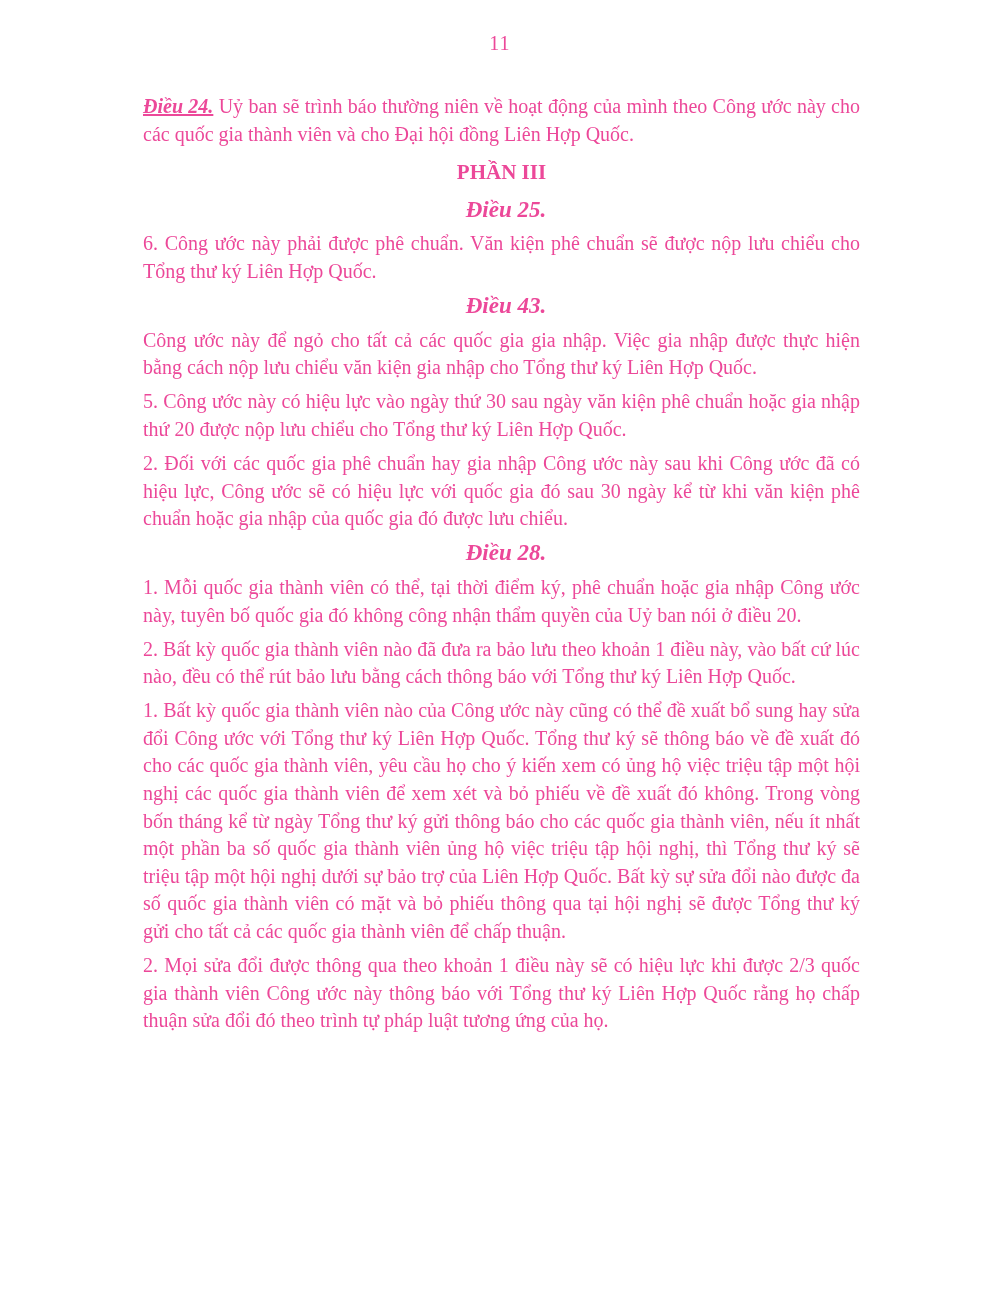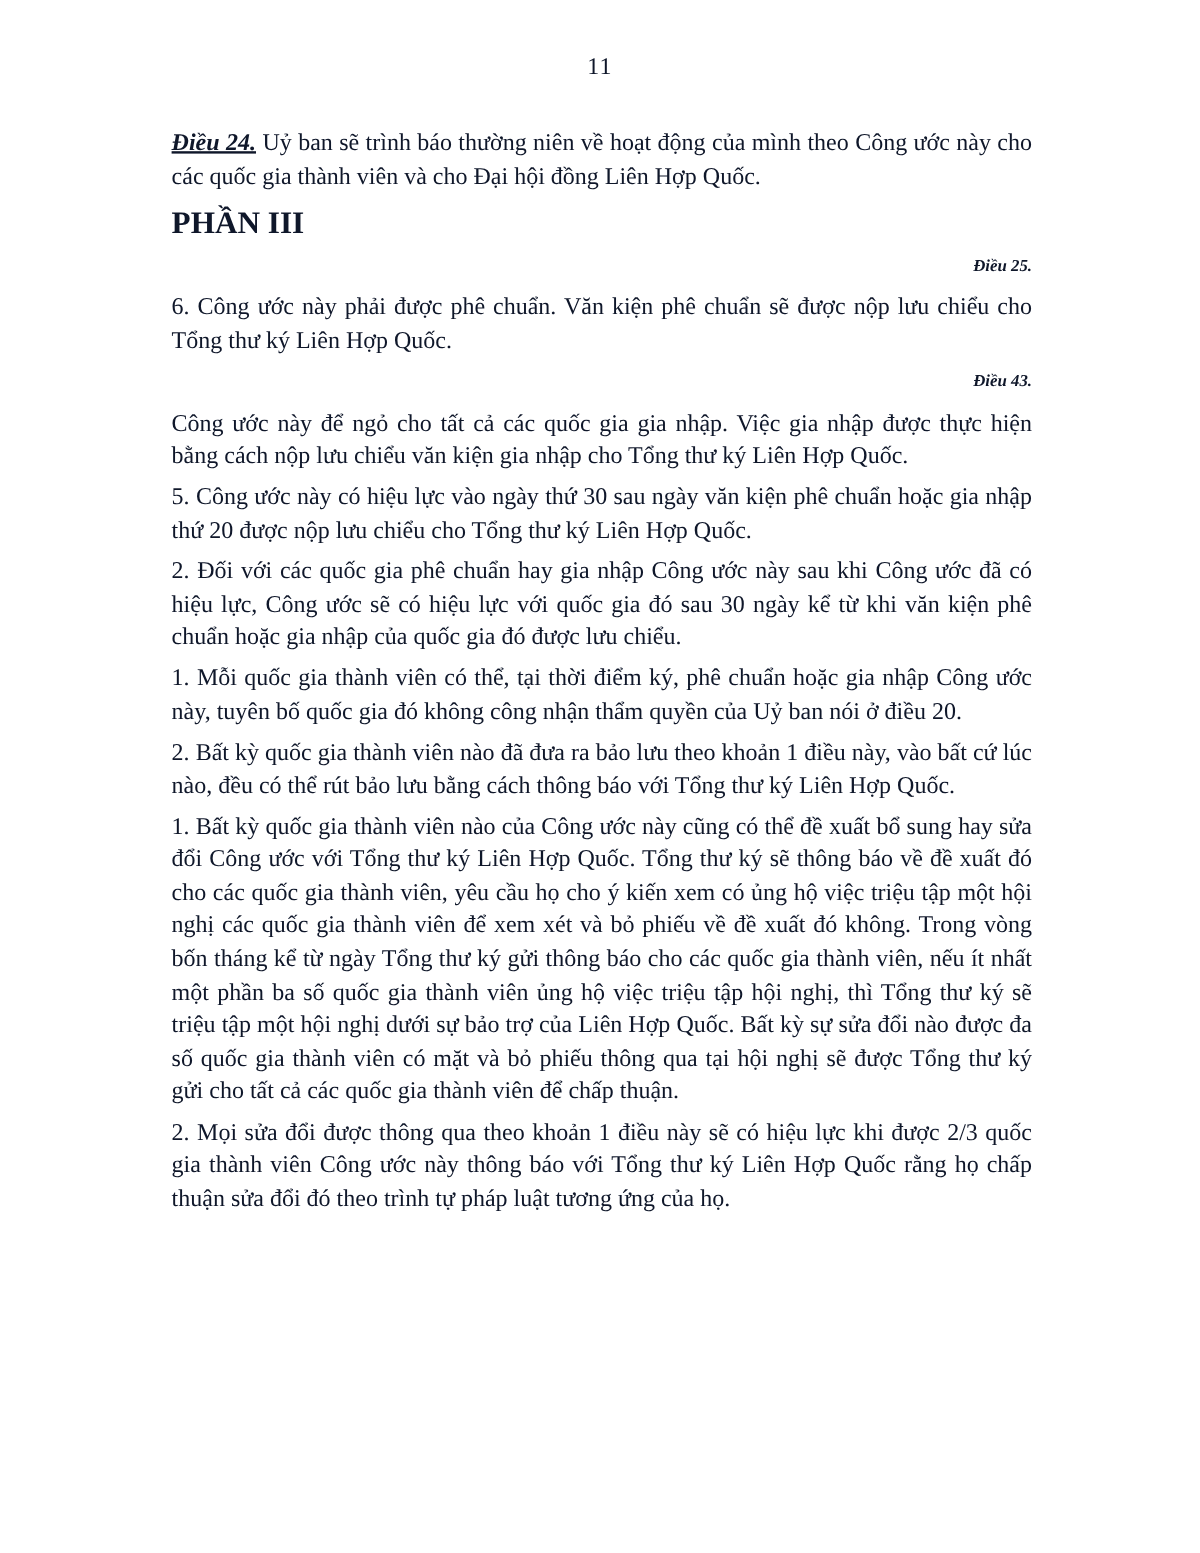--- a/index.html
+++ b/index.html
@@ -6,23 +6,23 @@
     margin: 0;
     padding: 0;
     background: #ffffff;
   }
   .page {
     position: relative;
     width: 1000px;
     height: 1294px;
     background: #ffffff;
     box-sizing: border-box;
-    padding-top: 42px;
+    padding-top: 29px;
     font-family: "Liberation Serif", "DejaVu Serif", serif;
-    color: #0f172a;
+    color: #ec4899;
     overflow: hidden;
   }
   .page-number {
     text-align: center;
     font-size: 20px;
     line-height: 28px;
     letter-spacing: 1px;
   }
   .content {
     width: 717px;
@@ -34,30 +34,31 @@
   }
   .para {
     margin: 0 0 6.5px 0;
   }
   .article-lead {
     font-weight: bold;
     font-style: italic;
     text-decoration: underline;
   }
   .section-heading {
-    font-size: 26px;
+    font-size: 21px;
     font-weight: bold;
     font-style: normal;
+    text-align: center;
     margin: 11px 0 9px 0;
   }
   .article-heading {
-    font-size: 14px;
+    font-size: 23px;
     font-weight: bold;
     font-style: italic;
-    text-align: right;
+    text-align: center;
     margin: 6px 0 7px 9px;
   }
 </style>
 </head>
 <body>
 
 <div class="page">
 
   <div class="page-number">11</div>
 
@@ -76,20 +77,21 @@
 
     <div class="article-heading">Điều 43.</div>
 
     <p class="para">Công ước này để ngỏ cho tất cả các quốc gia gia nhập. Việc gia nhập được thực hiện bằng cách nộp lưu chiểu văn kiện gia nhập cho Tổng thư ký Liên Hợp Quốc.</p>
 
 
     <p class="para">5. Công ước này có hiệu lực vào ngày thứ 30 sau ngày văn kiện phê chuẩn hoặc gia nhập thứ 20 được nộp lưu chiểu cho Tổng thư ký Liên Hợp Quốc.</p>
 
     <p class="para">2. Đối với các quốc gia phê chuẩn hay gia nhập Công ước này sau khi Công ước đã có hiệu lực, Công ước sẽ có hiệu lực với quốc gia đó sau 30 ngày kể từ khi văn kiện phê chuẩn hoặc gia nhập của quốc gia đó được lưu chiểu.</p>
 
+    <div class="article-heading">Điều 28.</div>
 
     <p class="para">1. Mỗi quốc gia thành viên có thể, tại thời điểm ký, phê chuẩn hoặc gia nhập Công ước này, tuyên bố quốc gia đó không công nhận thẩm quyền của Uỷ ban nói ở điều 20.</p>
 
     <p class="para">2. Bất kỳ quốc gia thành viên nào đã đưa ra bảo lưu theo khoản 1 điều này, vào bất cứ lúc nào, đều có thể rút bảo lưu bằng cách thông báo với Tổng thư ký Liên Hợp Quốc.</p>
 
 
     <p class="para">1. Bất kỳ quốc gia thành viên nào của Công ước này cũng có thể đề xuất bổ sung hay sửa đổi Công ước với Tổng thư ký Liên Hợp Quốc. Tổng thư ký sẽ thông báo về đề xuất đó cho các quốc gia thành viên, yêu cầu họ cho ý kiến xem có ủng hộ việc triệu tập một hội nghị các quốc gia thành viên để xem xét và bỏ phiếu về đề xuất đó không. Trong vòng bốn tháng kể từ ngày Tổng thư ký gửi thông báo cho các quốc gia thành viên, nếu ít nhất một phần ba số quốc gia thành viên ủng hộ việc triệu tập hội nghị, thì Tổng thư ký sẽ triệu tập một hội nghị dưới sự bảo trợ của Liên Hợp Quốc. Bất kỳ sự sửa đổi nào được đa số quốc gia thành viên có mặt và bỏ phiếu thông qua tại hội nghị sẽ được Tổng thư ký gửi cho tất cả các quốc gia thành viên để chấp thuận.</p>
 
     <p class="para">2. Mọi sửa đổi được thông qua theo khoản 1 điều này sẽ có hiệu lực khi được 2/3 quốc gia thành viên Công ước này thông báo với Tổng thư ký Liên Hợp Quốc rằng họ chấp thuận sửa đổi đó theo trình tự pháp luật tương ứng của họ.</p>
 

